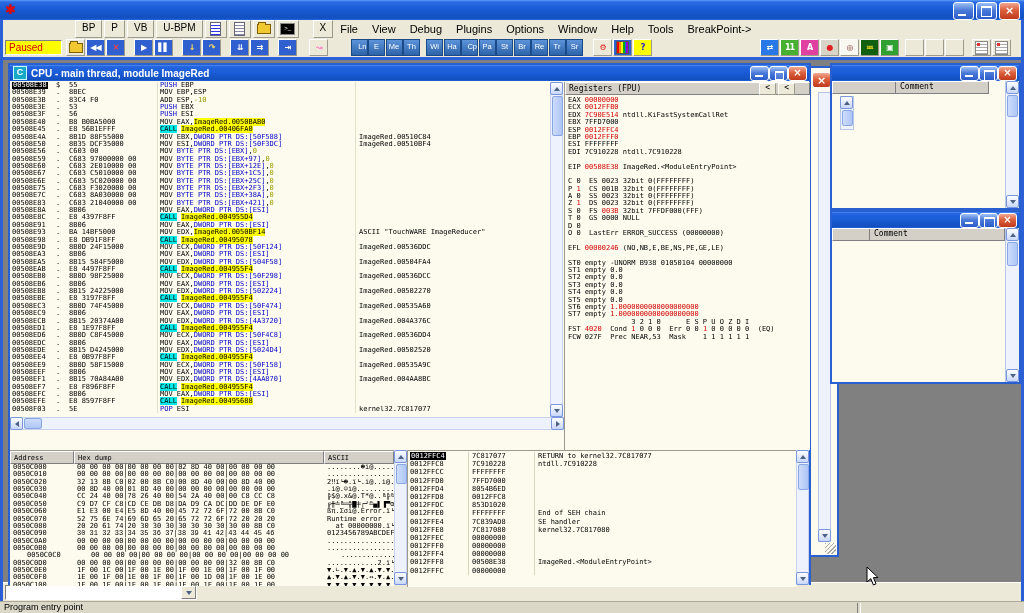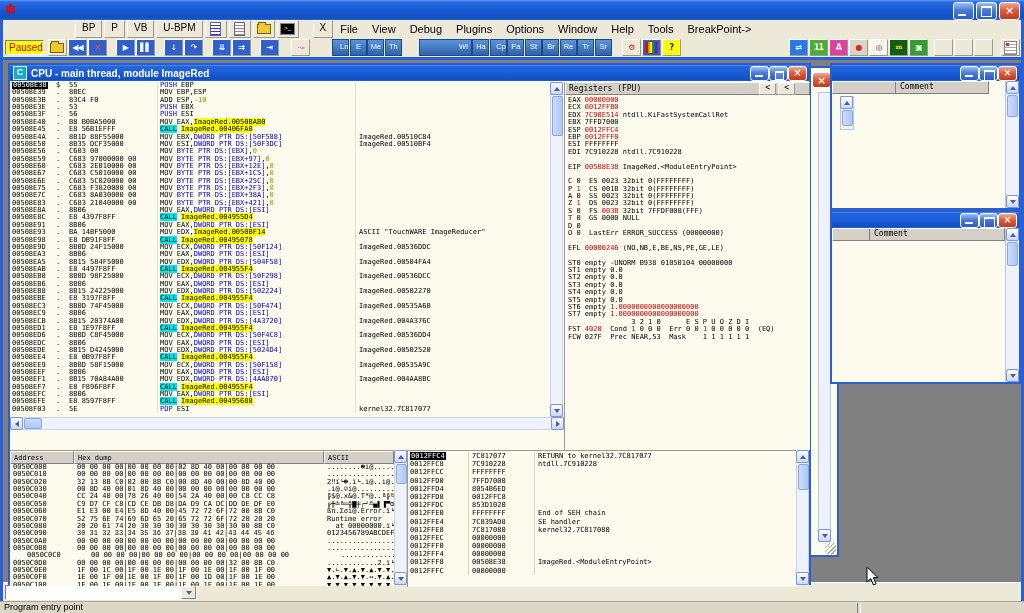--- a/index.html
+++ b/index.html
@@ -177,21 +177,21 @@
         </span>
         <span class="tbtn" style="margin-left: 12px; background: rgb(236, 233, 216);">
           <span style="color: rgb(255, 121, 201); letter-spacing: -1px;">↝</span>
         </span>
       </span>
     <span id="tb-letters" style="display:flex;align-items:center;margin-left:22px;">
         <span class="lbtn" style="margin-left: 0.5px; text-align: right;">Ln</span>
         <span class="lbtn" style="margin-left: 0.5px;">E</span>
         <span class="lbtn" style="margin-left: 0.5px;">Me</span>
         <span class="lbtn" style="margin-left: 0.5px;">Th</span>
-        <span class="lbtn" style="margin-left: 17px; padding-left: 36px;">Wi</span>
+        <span class="lbtn" style="margin-left: 6px;">Wi</span>
         <span class="lbtn" style="margin-left: 0.5px;">Ha</span>
         <span class="lbtn" style="margin-left: 0.5px; text-align: right;">Cp</span>
         <span class="lbtn" style="margin-left: 0.5px;">Pa</span>
         <span class="lbtn" style="margin-left: 0.5px;">St</span>
         <span class="lbtn" style="margin-left: 0.5px;">Br</span>
         <span class="lbtn" style="margin-left: 0.5px;">Re</span>
         <span class="lbtn" style="margin-left: 0.5px;">Tr</span>
         <span class="lbtn" style="margin-left: 0.5px;">Sr</span>
       </span>
     <span id="tb-tail" style="display:flex;align-items:center;">

